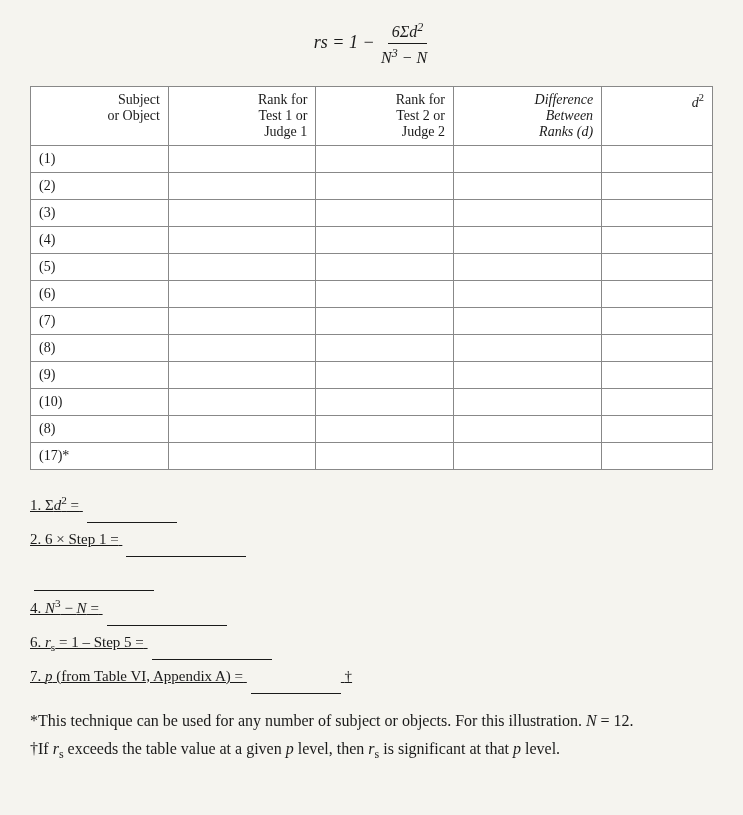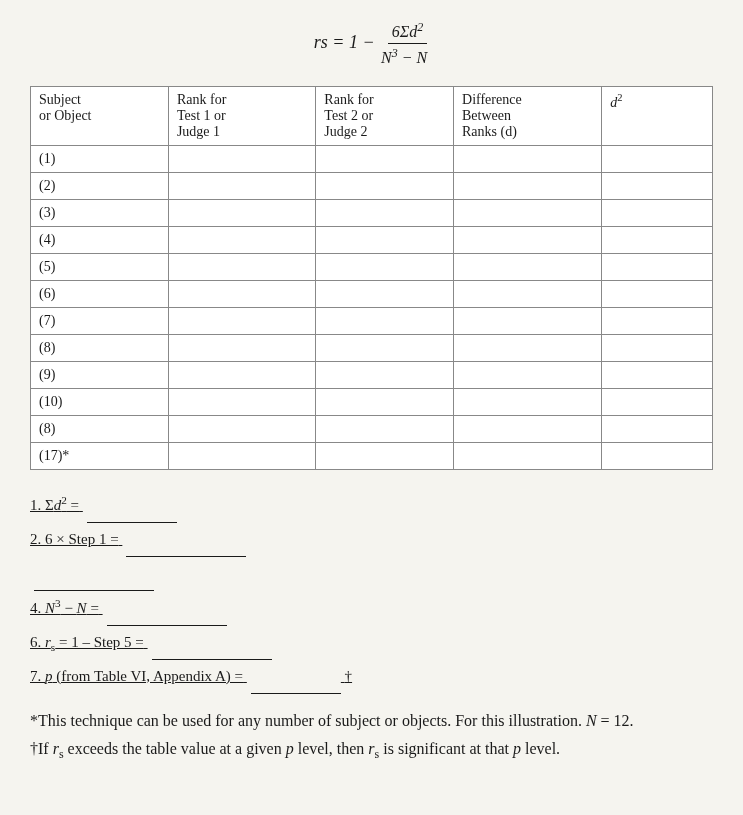--- a/index.html
+++ b/index.html
@@ -55,27 +55,27 @@
 
     th, td {
       border: 1px solid #888;
       padding: 5px 8px;
       vertical-align: top;
       font-size: 14px;
     }
 
     th {
       font-weight: normal;
-      text-align: left;
+      text-align: right;
     }
 
     .col-subject { width: 140px; }
     .col-rank1   { width: 150px; }
     .col-rank2   { width: 140px; }
-    .col-diff    { width: 150px; }
+    .col-diff    { width: 150px; font-style: italic; }
     .col-d2      { width: 113px; }
 
     .data-rows td {
       height: 24px;
     }
 
     .steps-section {
       margin-bottom: 14px;
       line-height: 2.1;
       text-decoration: underline;

